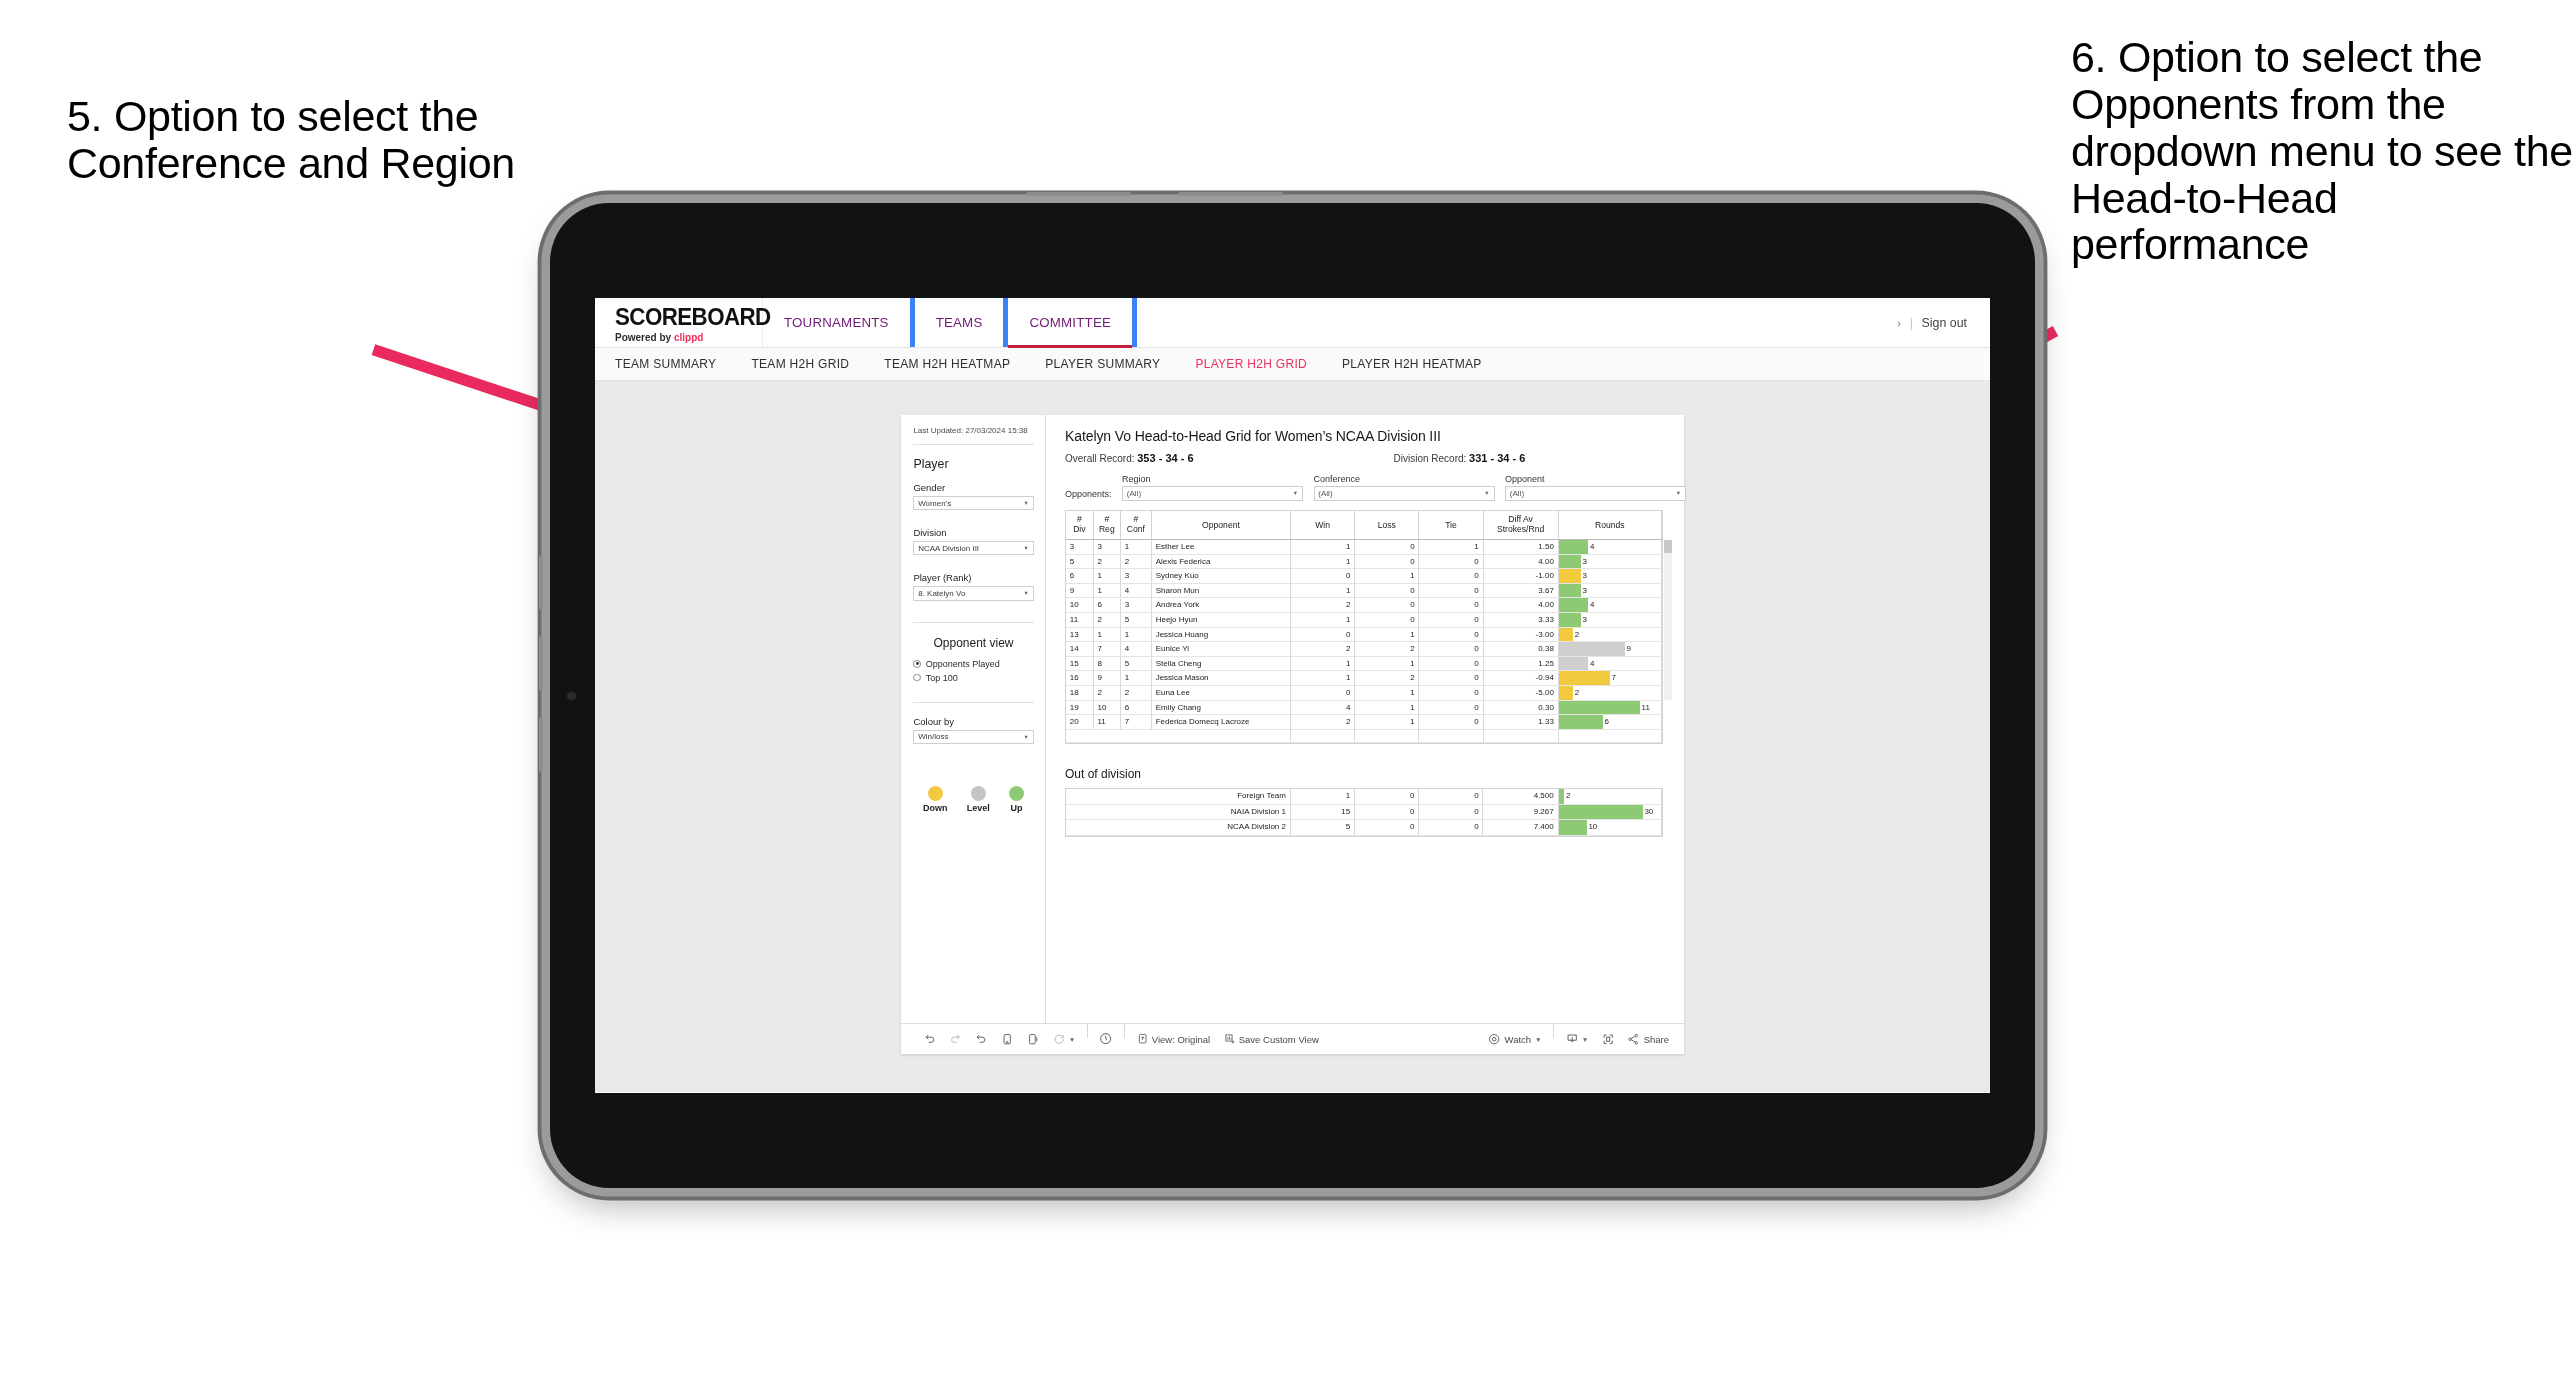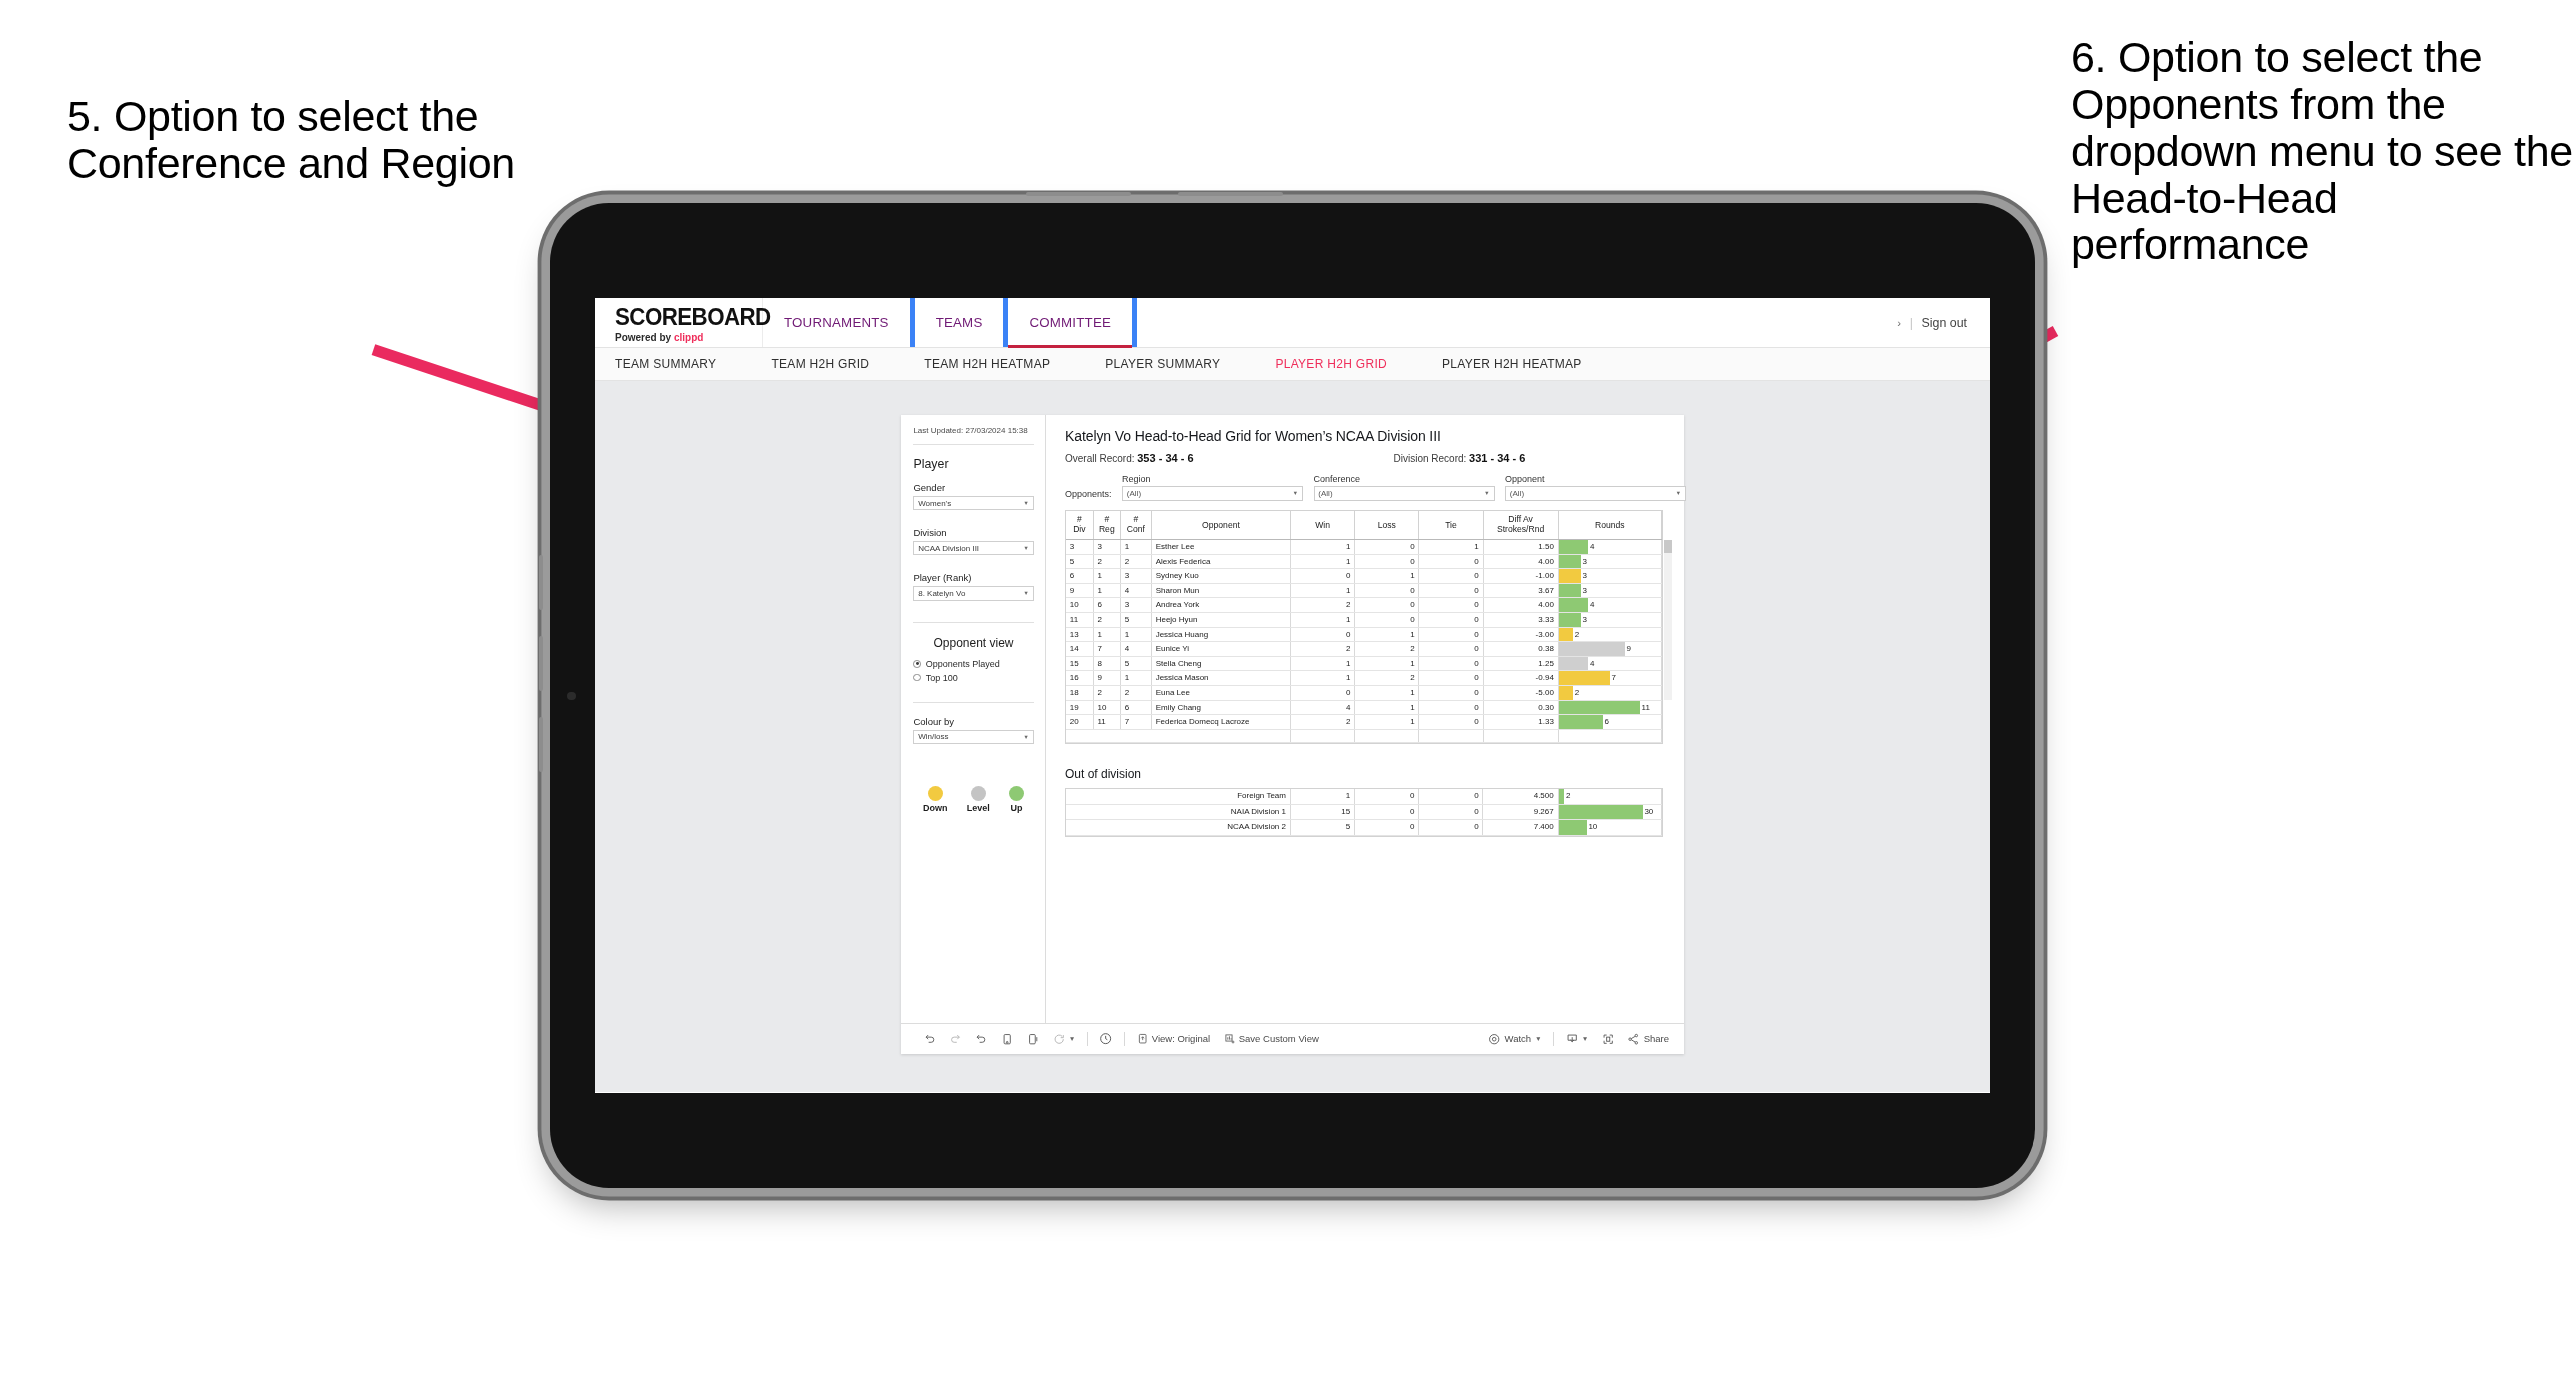--- a/index.html
+++ b/index.html
@@ -70,21 +70,21 @@
   .nav-item.active::after {
     content:""; position:absolute; left:0; right:0; bottom:-1px; height:2.9px; background:#c4213f;
   }
   .top-right { margin-left:auto; display:flex; align-items:center; gap:8.6px;
                padding-right:23px; font-size:12.4px; color:#444; }
   .top-right .sep { color:#c5c5c5; }
   .chev { font-size:11.4px; color:#6b6b6b; }
 
   .subnav {
     height:33px; background:#fafafa; border-bottom:1px solid #e3e3e3;
-    display:flex; align-items:center; padding-left:20px; gap:55px;
+    display:flex; align-items:center; padding-left:20px; gap:35px;
   }
   .subnav-item { font-size:12px; color:#2f2f2f; letter-spacing:0.3px; cursor:pointer; white-space:nowrap; }
   .subnav-item.active { color:#ef2e5b; }
 
   
   .page { background:#e9eaec; height:711px; padding-top:34px; }
   .card {
     margin:0 auto; width:783px; height:639px; background:#fff;
     box-shadow:0 1px 2.9px rgba(0,0,0,.14);
     display:flex; flex-direction:column;
@@ -156,21 +156,21 @@
   .vthumb { position:absolute; right:-9.5px; top:28.5px; width:7.6px; height:13.3px; background:#c8c8c8; }
 
   .ood-title { font-size:12px; color:#16181c; margin:23px 0 6.7px 0; }
   .ood-wrap { border:1px solid #d2d2d2; width:598px; }
   table.ood { border-collapse:collapse; width:100%; table-layout:fixed; font-size:8px; color:#222; }
   table.ood td { border-right:1px solid #d9d9d9; border-bottom:1px solid #e4e4e4;
                  height:14.7px; padding:0 3.8px; background:#fff; line-height:14.7px; }
 
   
   .toolbar {
-    height:31px; border-top:1px solid #dcdcdc; display:flex; align-items:center;
+    height:31px; border-top:1px solid #dcdcdc; display:flex; 
     padding-left:16px; gap:0; font-size:9.5px; color:#4a4a4a; background:#fff;
   }
   .tb { display:flex; align-items:center; gap:3.8px; padding:0 6.7px; cursor:pointer; white-space:nowrap; }
   .tb svg { display:block; }
   .tbsep { width:1px; height:14.3px; background:#d8d8d8; margin:0 4.8px; }
   .tbspacer { flex:1; }
   .caret { font-size:6.7px; color:#666; }
 </style>
 </head>
 <body>

